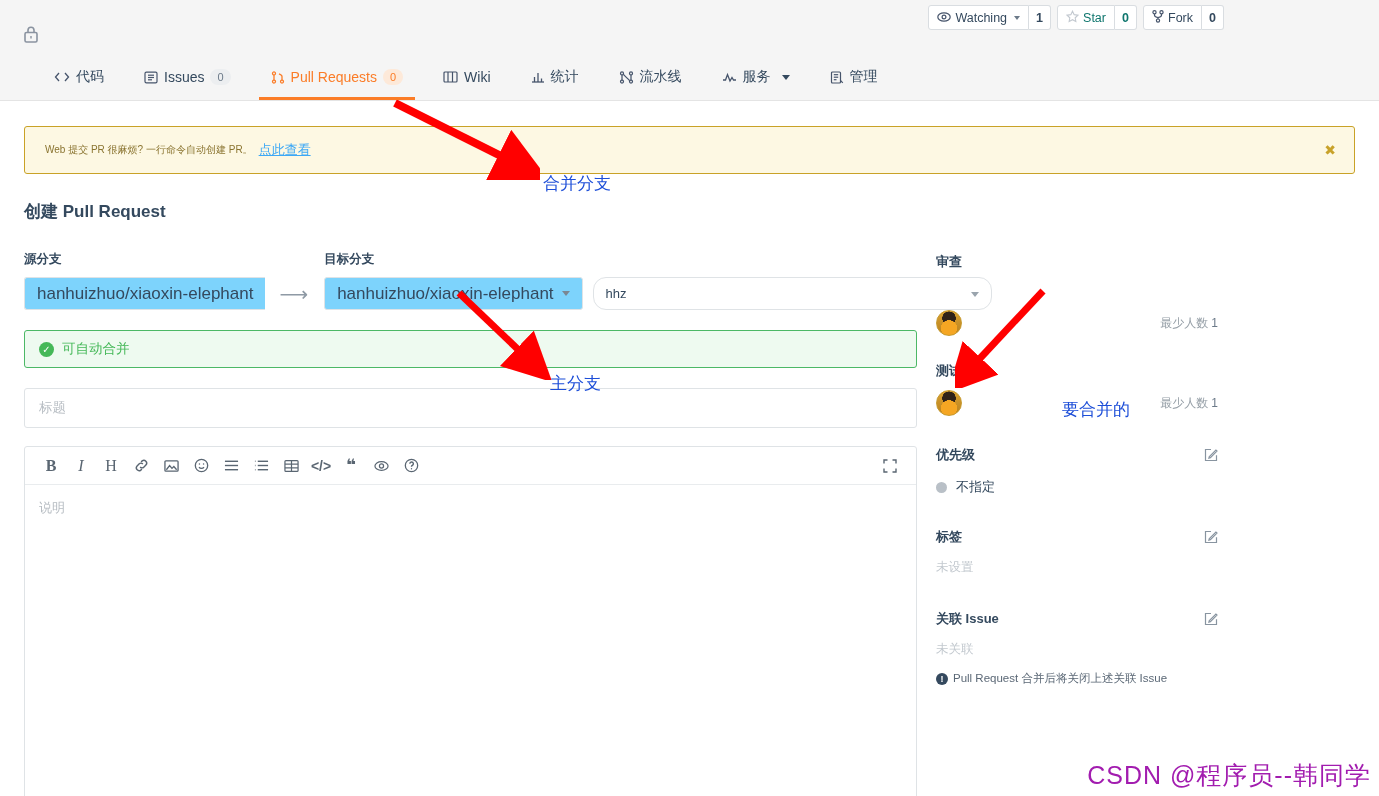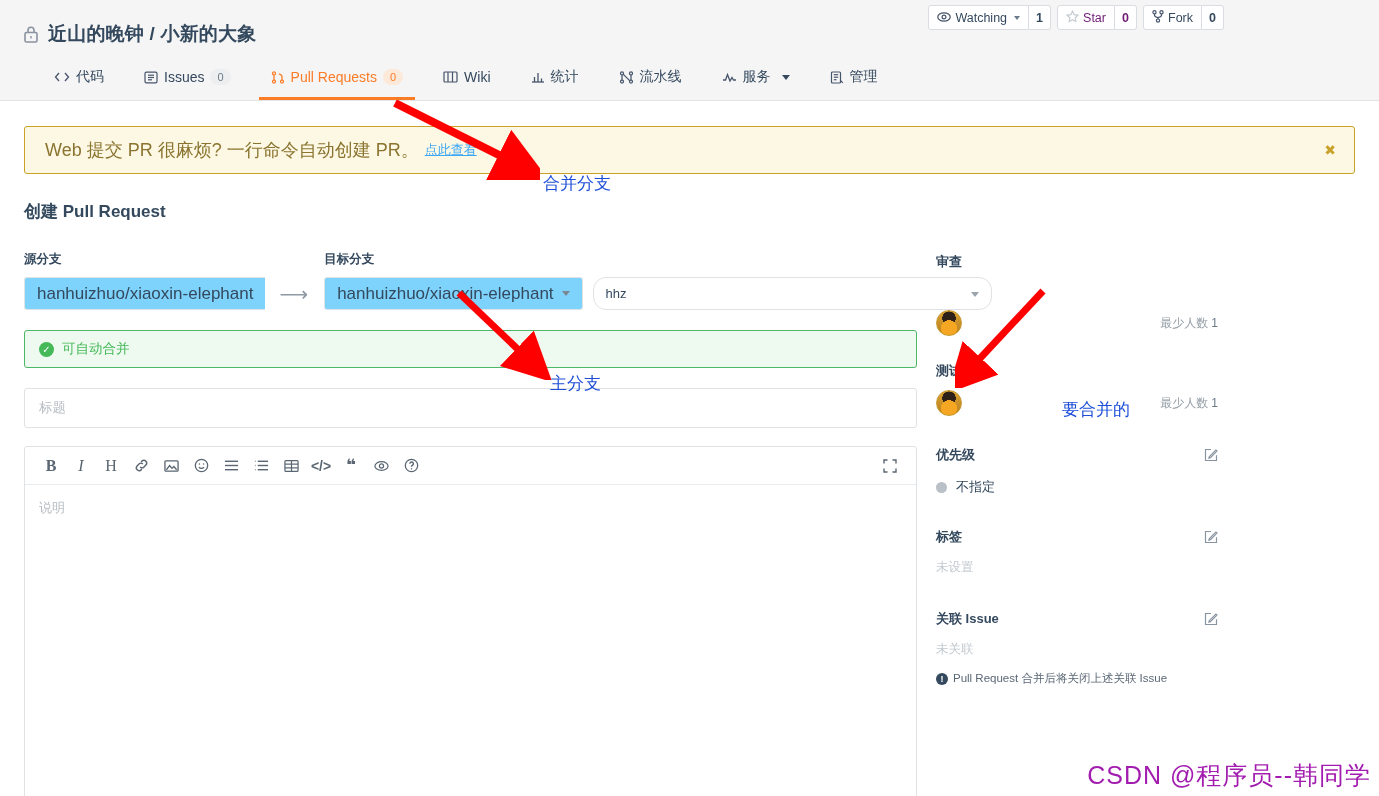--- a/index.html
+++ b/index.html
@@ -42,21 +42,21 @@
     display:flex; align-items:center; gap:4px;
     padding: 0 8px; height: 25px; font-size: 12.5px;
     color:#34495e; border-radius: 3px 0 0 3px; white-space:nowrap;
   }
   .btn-group .c {
     border: 1px solid #d9dde1; border-left:none; background:#fff;
     display:flex; align-items:center; justify-content:center;
     min-width: 22px; padding:0 6px; height:25px; font-size:12.5px;
     font-weight:bold; color:#34495e; border-radius: 0 3px 3px 0;
   }
-  .btn-group.dim .b, .btn-group.dim .c { color:#701a75; }
+  .btn-group.dim .b, .btn-group.dim .c { color:#0f766e; }
   .caret-sm {
     width:0;height:0;border-left:3.5px solid transparent;border-right:3.5px solid transparent;
     border-top:4px solid #6c7a89; margin-left:3px;
   }
 
   .nav-tabs {
     display:flex; align-items:flex-end; height:46px;
     padding-left: 34px; gap: 0px;
   }
   .tab {
@@ -82,21 +82,21 @@
 
   
   .content { padding: 0; position:relative; }
   .notice {
     margin: 25px 24px 0 24px;
     background:#fdf8e3; border:1px solid #c9a227;
     border-radius:3px; height:48px;
     display:flex; align-items:center; padding: 0 20px;
     position:relative;
   }
-  .notice-text { font-size:18px; color:#8a7430; }
+  .notice-text { font-size:10px; color:#8a7430; }
   .notice-link { color:#3da8f5; text-decoration:underline; margin-left:6px; cursor:pointer;}
   .notice-close {
     position:absolute; right:18px; top:50%; transform:translateY(-50%);
     color:#c8a22a; font-size:14px; font-weight:bold; cursor:pointer;
   }
 
   .page-title {
     margin: 26px 0 0 24px; font-size:17px; font-weight:bold; color:#34495e;
   }
 
@@ -205,21 +205,20 @@
 
 <div class="repo-header">
   <div class="repo-title-row">
     <span>
       <svg class="lock-icon" viewBox="0 0 18 20" fill="none" stroke="#8a93a0" stroke-width="1.6">
         <rect x="3" y="8.5" width="12" height="9.5" rx="1.5"></rect>
         <path d="M6 8.5V6.2a3 3 0 0 1 6 0v2.3"></path>
         <line x1="9" y1="12" x2="9" y2="14.5" stroke="#8a93a0" stroke-width="1.4"></line>
       </svg>
     </span>
-    <span class="repo-title">近山的晚钟 / 小新的大象</span>
   </div>
 
   <div class="repo-actions">
     <div class="btn-group">
       <div class="b">
         <span>
           <svg width="14" height="10" viewBox="0 0 14 10" fill="none" stroke="#46546b" stroke-width="1.2">
             <ellipse cx="7" cy="5" rx="6.2" ry="4.2"></ellipse>
             <circle cx="7" cy="5" r="1.9"></circle>
           </svg>

